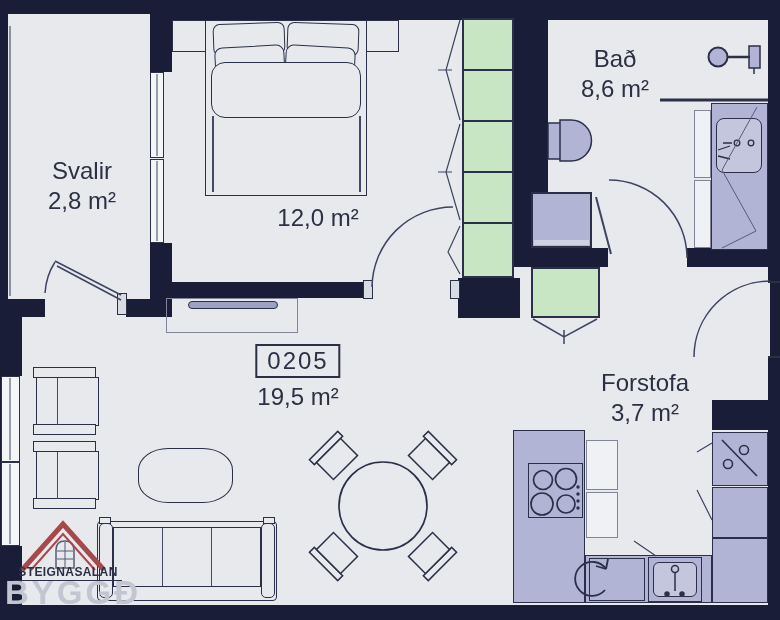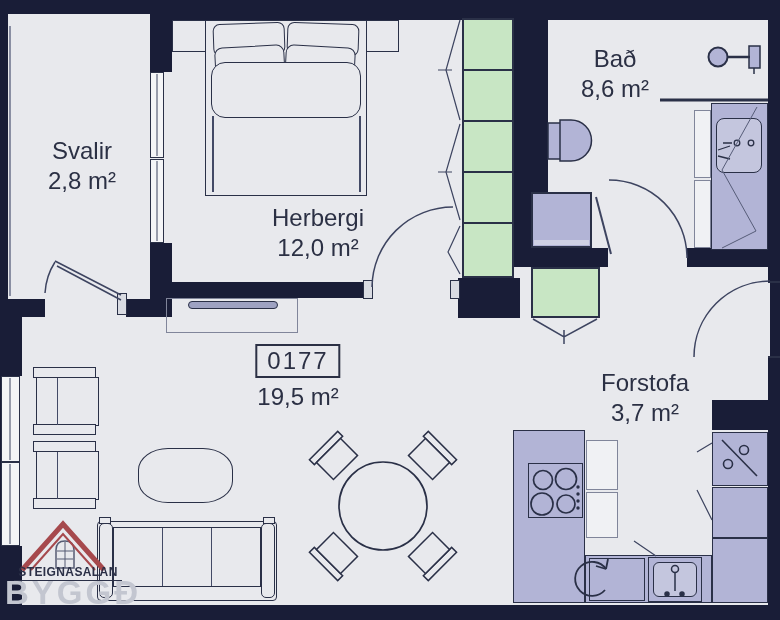--- a/index.html
+++ b/index.html
@@ -209,37 +209,36 @@
     </g>
 
     <g>
       <path d="M56,568 V550 Q56,541 65,541 Q74,541 74,550 V568 Z" stroke="#555b73" stroke-width="1.5" fill="#e8e9ed"></path>
       <path d="M65,542 L65,568 M57,551 L73,551 M57,559 L73,559" stroke="#555b73" stroke-width="1" fill="none"></path>
       <path d="M22,570 L63,524 L104,570" stroke="#a6494d" stroke-width="5" fill="none"></path>
       <path d="M31,570 L63,534 L95,570" stroke="#a6494d" stroke-width="2" fill="none"></path>
     </g>
   </svg>
 
-  <div class="room-label lbl" style="left:82px;top:136px;">
+  <div class="room-label lbl" style="left:82px;top:156px;">
     <div>Svalir</div>
     <div>2,8 m²</div>
   </div>
   <div class="room-label lbl" style="left:318px;top:203px;">
-    <div>Herbergi</div>
     <div>12,0 m²</div>
   </div>
   <div class="room-label lbl" style="left:615px;top:44px;">
     <div>Bað</div>
     <div>8,6 m²</div>
   </div>
   <div class="room-label lbl" style="left:645px;top:368px;">
     <div>Forstofa</div>
     <div>3,7 m²</div>
   </div>
   <div class="room-label lbl" style="left:298px;top:344px;">
-    <div><span class="unit-box">0177</span></div>
+    <div><span class="unit-box">0205</span></div>
     <div>19,5 m²</div>
   </div>
 
   <div class="agency">STEIGNASALAN</div>
   <div class="brand">BYGGÐ</div>
 
 </div>
 
 </body></html>

